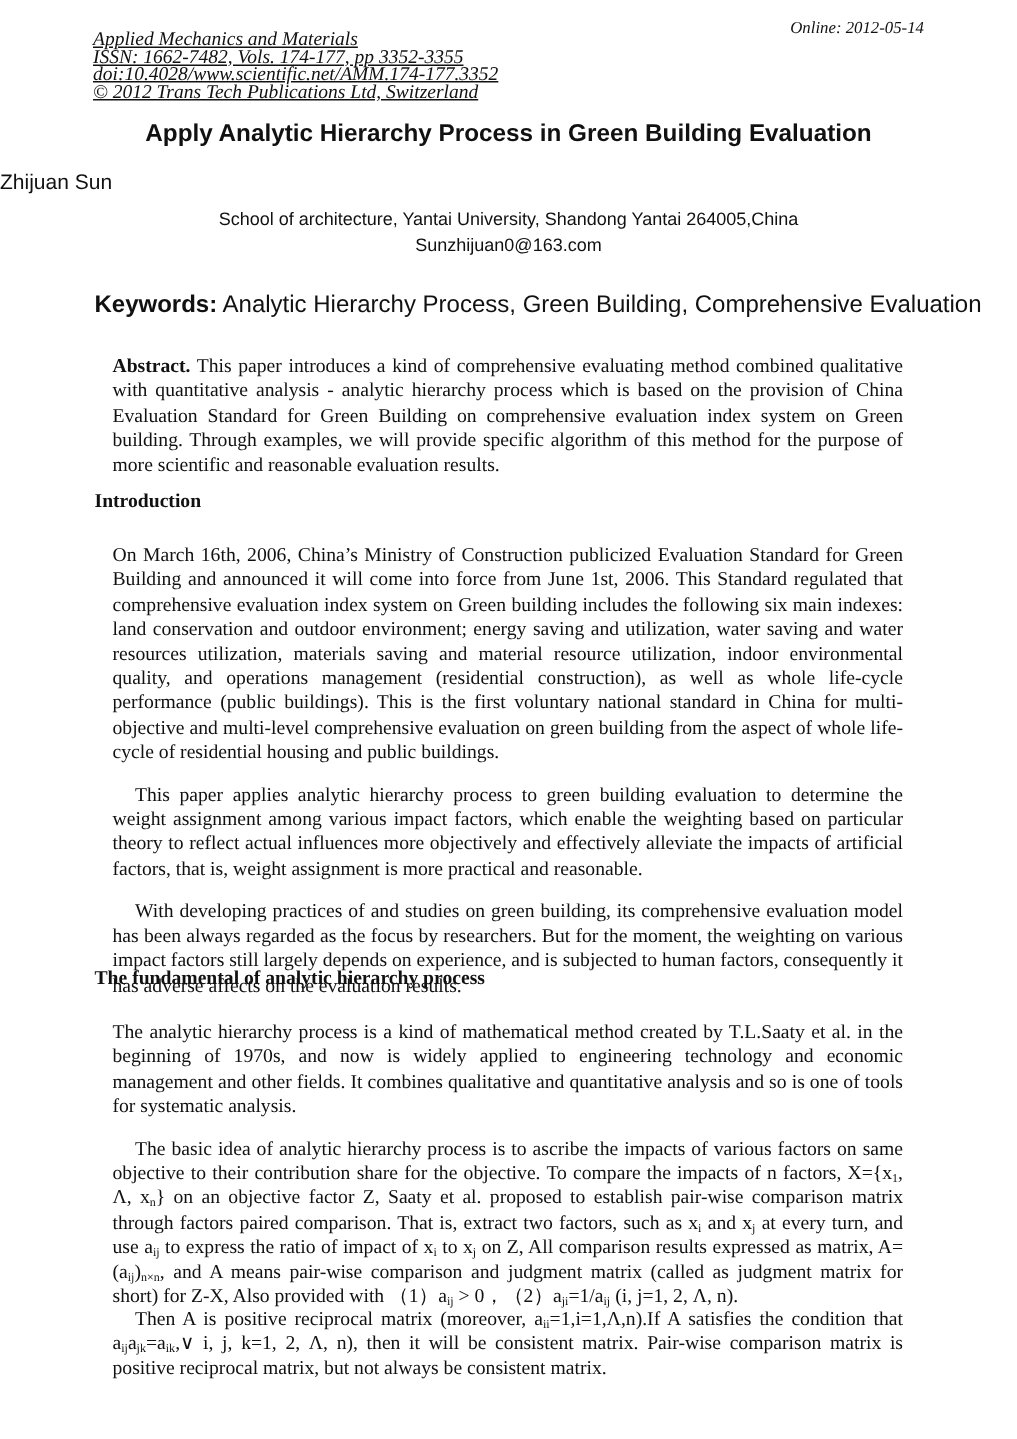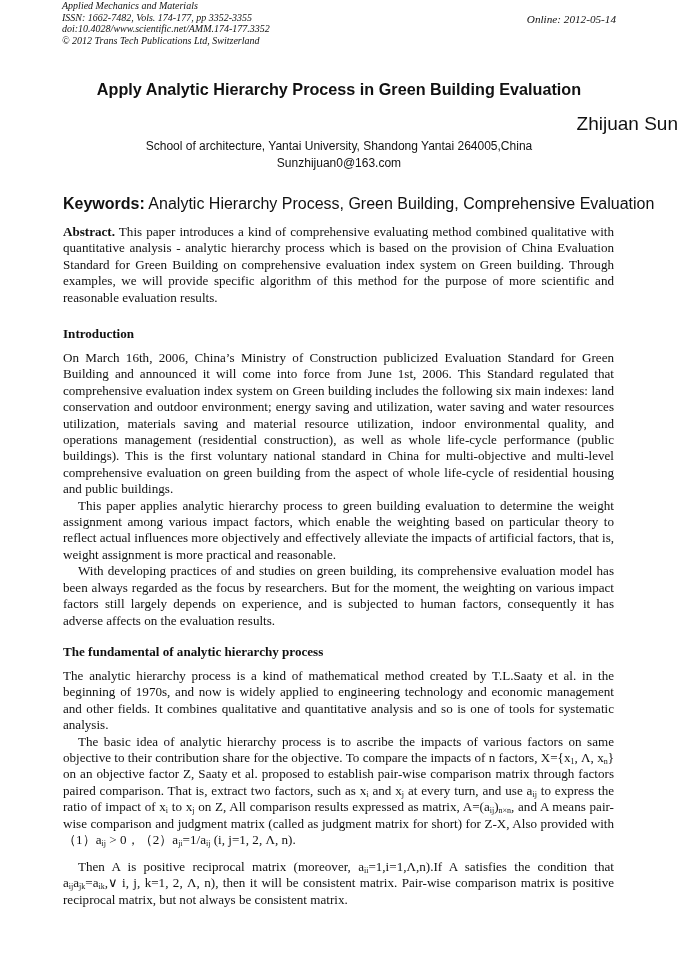--- a/index.html
+++ b/index.html
@@ -1,32 +1,32 @@
 <!DOCTYPE html>
 <html><head>
 <meta charset="utf-8">
 <style>
   html, body { margin: 0; padding: 0; background: #ffffff; }
   body { width: 678px; height: 959px; position: relative; overflow: hidden; color: #111; }
   .page { position: absolute; left: 0; top: 0; width: 678px; height: 959px; }
 
-  .header { position: absolute; left: 62px; top: 0; width: 554px; font-family: "Liberation Serif", serif; font-style: italic; font-size: 10px; line-height: 11.6px; color: #111; }
+  .header { position: absolute; left: 62px; top: 20px; width: 554px; font-family: "Liberation Serif", serif; font-style: italic; font-size: 13px; line-height: 11.6px; color: #111; text-decoration: underline; }
   .header .line { display: block; white-space: nowrap; }
   .online { position: absolute; right: 62px; top: 14px; font-family: "Liberation Serif", serif; font-style: italic; font-size: 11.2px; line-height: 11.6px; margin-left: 16px; }
 
   .title { position: absolute; left: 0; width: 678px; top: 80px; text-align: center; font-family: "Liberation Sans", sans-serif; font-weight: bold; font-size: 16.2px; }
-  .author { position: absolute; left: 0; width: 678px; top: 113px; text-align: right; font-family: "Liberation Sans", sans-serif; font-size: 19px; }
+  .author { position: absolute; left: 0; width: 678px; top: 113px; text-align: left; font-family: "Liberation Sans", sans-serif; font-size: 14px; }
   .affil { position: absolute; left: 0; width: 678px; top: 139px; text-align: center; font-family: "Liberation Sans", sans-serif; font-size: 12px; }
   .email { position: absolute; left: 0; width: 678px; top: 156px; text-align: center; font-family: "Liberation Sans", sans-serif; font-size: 12px; }
 
   .keywords { position: absolute; left: 63px; top: 195px; font-family: "Liberation Sans", sans-serif; font-size: 16px; white-space: nowrap; }
   .keywords b { font-weight: bold; }
 
   .block { position: absolute; left: 63px; width: 551px; font-family: "Liberation Serif", serif; font-size: 13.1px; line-height: 16.4px; text-align: justify; }
-  .block p { margin: 0; }
+  .block p { margin: 12px; }
   .block p.indent { text-indent: 15px; }
   .heading { position: absolute; left: 63px; font-family: "Liberation Serif", serif; font-weight: bold; font-size: 13.1px; }
 
   sub { font-size: 8px; vertical-align: -2px; line-height: 0; }
 </style>
 </head>
 <body>
 
 <div class="page">
 

